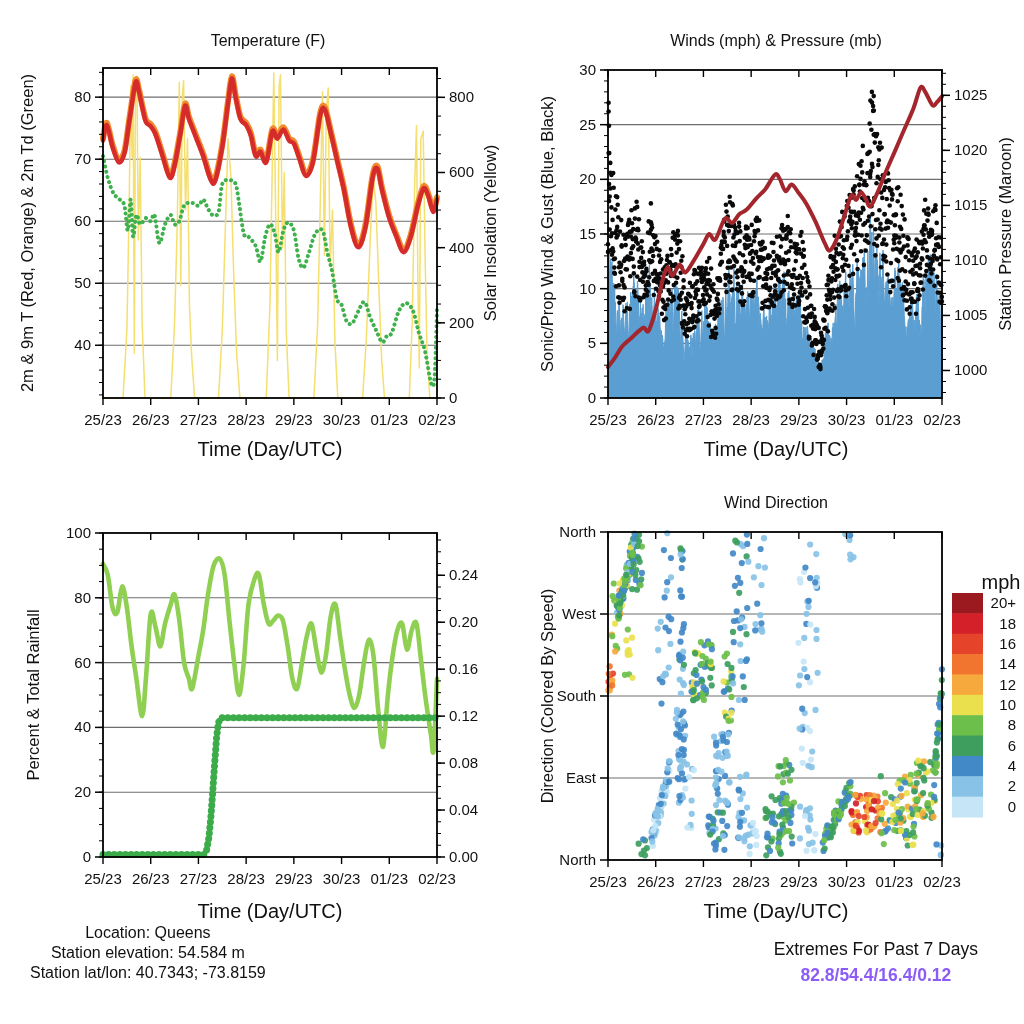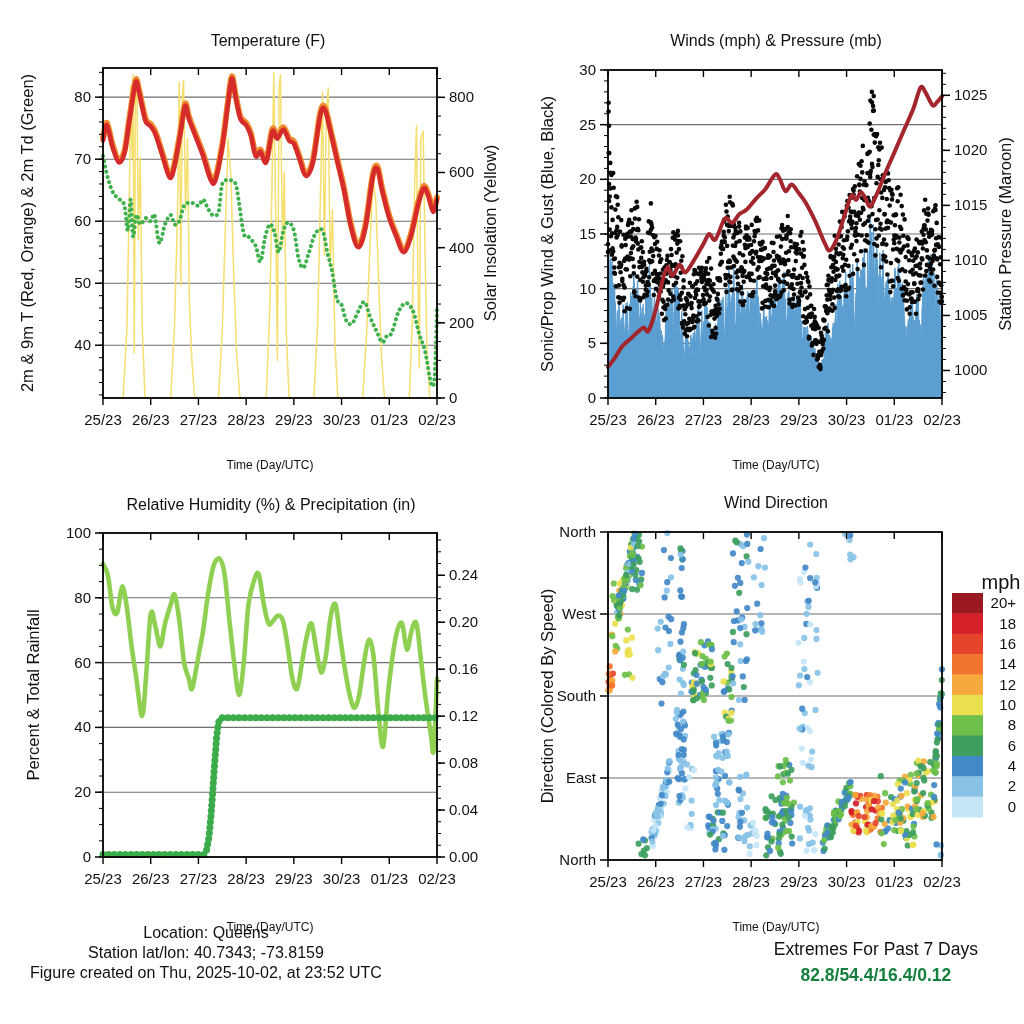--- a/index.html
+++ b/index.html
@@ -2,21 +2,21 @@
 <html><head>
 <meta charset="utf-8">
 <style>
   html,body{margin:0;padding:0;background:#fff;}
   .fig{position:relative;width:1024px;height:1024px;background:#fff;overflow:hidden;
        font-family:"Liberation Sans",sans-serif;color:#111;}
   .lbl{position:absolute;white-space:nowrap;transform:translate(-50%,-50%);}
   .vlbl{position:absolute;white-space:nowrap;transform:translate(-50%,-50%) rotate(-90deg);}
   .title{font-size:16px;}
   .axlab{font-size:16.5px;}
-  .xlab{font-size:12px;margin-top:16px;}
+  .xlab{font-size:20px;}
   .cbtitle{font-size:20px;}
   .footer{position:absolute;left:30px;top:923px;font-size:16px;line-height:20px;text-align:center;}
   .extremes{position:absolute;right:46px;top:936px;text-align:center;font-size:17.5px;line-height:26px;}
   .extremes .vals{font-weight:bold;}
   svg{position:absolute;left:0;top:0;}
 </style>
 </head>
 <body>
 
 <div class="fig">
@@ -2583,32 +2583,31 @@
   <div class="lbl title" style="left:268px;top:41px">Temperature (F)</div>
   <div class="vlbl axlab" style="left:27px;top:233px">2m &amp; 9m T (Red, Orange) &amp; 2m Td (Green)</div>
   <div class="vlbl axlab" style="left:490px;top:233px">Solar Insolation (Yellow)</div>
   <div class="lbl xlab" style="left:270px;top:449px">Time (Day/UTC)</div>
 
   <div class="lbl title" style="left:776px;top:41px">Winds (mph) &amp; Pressure (mb)</div>
   <div class="vlbl axlab" style="left:547px;top:234px">Sonic/Prop Wind &amp; Gust (Blue, Black)</div>
   <div class="vlbl axlab" style="left:1005px;top:234px">Station Pressure (Maroon)</div>
   <div class="lbl xlab" style="left:776px;top:449px">Time (Day/UTC)</div>
 
-  <div class="lbl title" style="left:271px;top:505px">Relative Humidity (%) &amp; Precipitation (in)</div>
   <div class="vlbl axlab" style="left:33px;top:695px">Percent &amp; Total Rainfall</div>
   <div class="lbl xlab" style="left:270px;top:911px">Time (Day/UTC)</div>
 
   <div class="lbl title" style="left:776px;top:503px">Wind Direction</div>
   <div class="vlbl axlab" style="left:547px;top:696px">Direction (Colored By Speed)</div>
   <div class="lbl xlab" style="left:776px;top:911px">Time (Day/UTC)</div>
   <div class="lbl cbtitle" style="left:1001px;top:582px">mph</div>
 
   <div class="footer">
     <div>Location: Queens</div>
+    <div>Station elevation: 54.584 m</div>
     <div>Station lat/lon: 40.7343; -73.8159</div>
-    <div>Figure created on Thu, 2025-10-02, at 23:52 UTC</div>
   </div>
 
   <div class="extremes">
     <div>Extremes For Past 7 Days</div>
-    <div class="vals" id="extremes-vals" style="color: #15803d;">82.8/54.4/16.4/0.12</div>
+    <div class="vals" id="extremes-vals" style="color: #8b5cf6;">82.8/54.4/16.4/0.12</div>
   </div>
 </div>
 
 </body></html>

